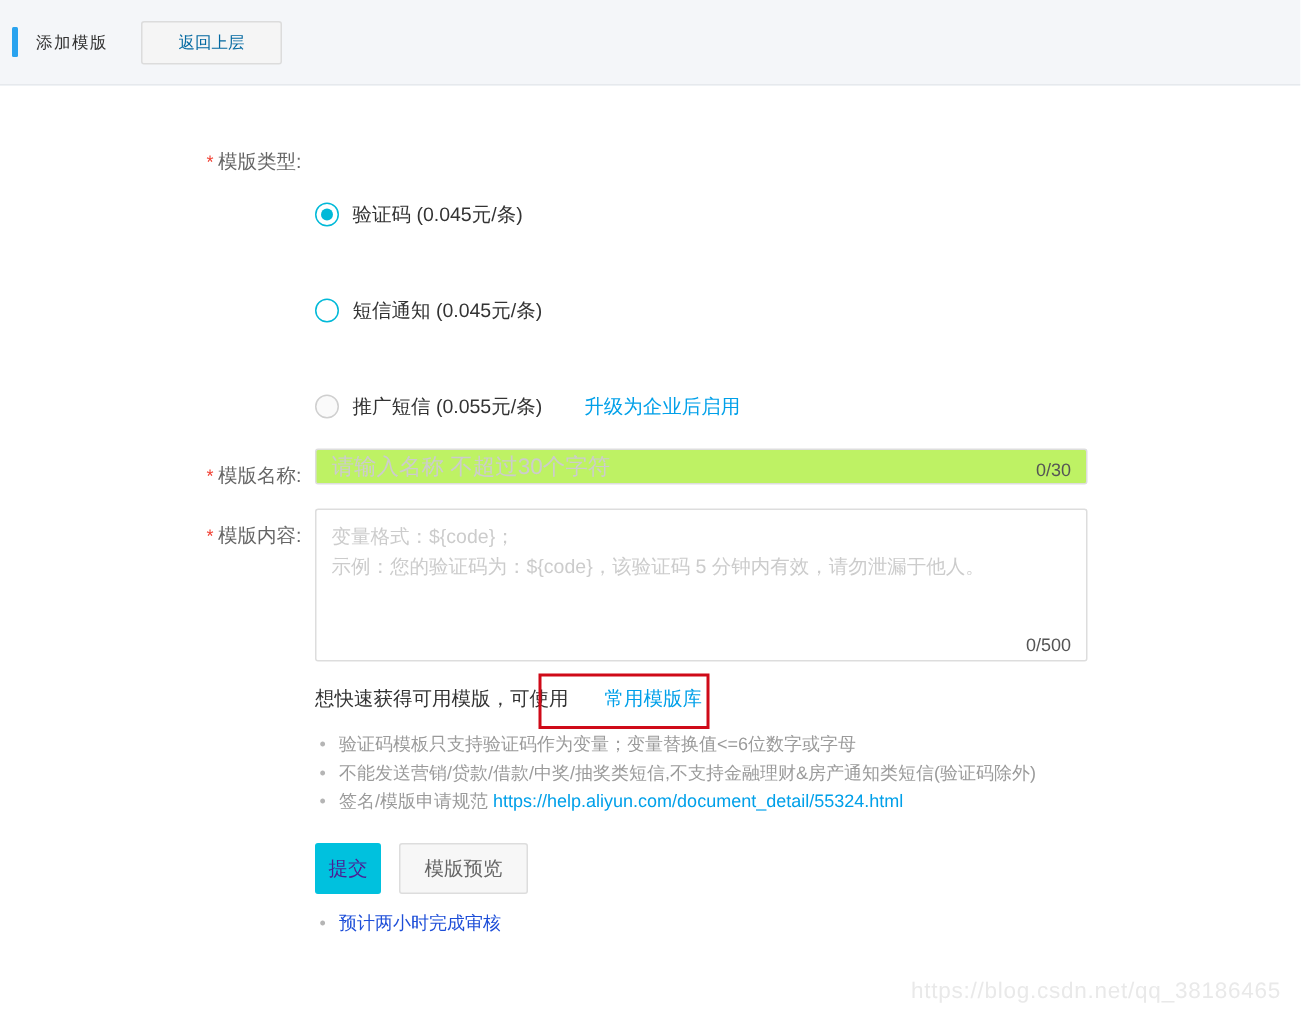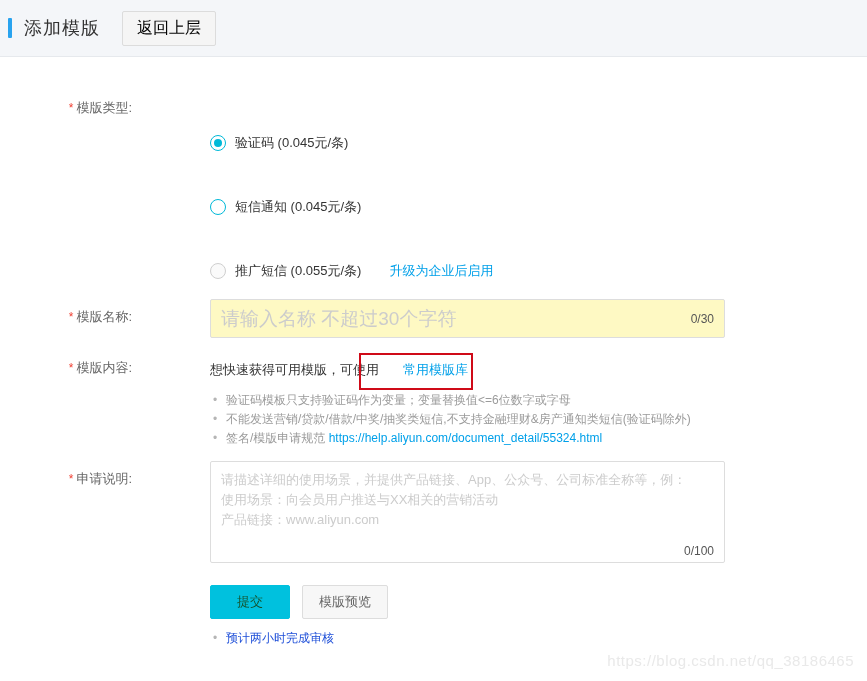--- a/index.html
+++ b/index.html
@@ -20,43 +20,43 @@
     align-items: center;
     padding-left: 8px;
   }
   .accent-bar {
     width: 4px; height: 20px;
     background: #29a3ef;
     margin-right: 12px;
     border-radius: 1px;
   }
   .page-title {
-    font-size: 18px;
+    font-size: 11px;
     font-weight: normal;
     color: #333;
     margin-right: 22px;
     letter-spacing: 1px;
   }
   .back-btn {
-    font-size: 16px;
-    color: #000000;
+    font-size: 11px;
+    color: #0369a1;
     background: #f5f5f5;
     border: 1px solid #dcdcdc;
     border-radius: 2px;
-    padding: 6px 14px;
+    padding: 6px 24px;
     cursor: pointer;
     font-family: inherit;
   }
   
   .form-area { padding-top: 36px; }
   .form-row { display: flex; }
   .form-label {
     width: 210px;
     flex: 0 0 210px;
-    text-align: center;
+    text-align: right;
     padding-right: 9px;
     font-size: 13px;
     color: #666;
     line-height: 20px;
   }
   .req-star { color: #f04134; margin-right: 3px; font-size: 12px; }
   .form-content { width: 515px; flex: 0 0 515px; position: relative; }
 
   
   .radio-row {
@@ -92,29 +92,29 @@
     font-size: 13px;
     margin-left: 28px;
   }
   .row-name { margin-top: 14px; }
   .row-content { margin-top: 12px; }
   .row-apply { margin-top: 13px; }
 
   
   .text-input {
     width: 100%;
-    height: 39px;
+    height: 24px;
     border: 1px solid #ddd;
     border-radius: 2px;
-    font-size: 19px;
+    font-size: 15px;
     color: #333;
     padding: 0 52px 0 10px;
     font-family: inherit;
     outline: none;
-    background: #fef9c3;
+    background: #bef264;
   }
   .text-area {
     width: 100%;
     height: 102px;
     border: 1px solid #ddd;
     border-radius: 2px;
     font-size: 13px;
     color: #333;
     padding: 8px 10px 24px 10px;
     font-family: inherit;
@@ -162,25 +162,25 @@
     content: "•";
     position: absolute; left: 3px;
     color: #b5b5b5;
   }
   .tip-link { color: #00a0e9; text-decoration: none; }
 
   
   .button-row { margin-top: 18px; display: flex; }
   .btn-primary {
     background: #00c1de;
-    color: #14532d;
+    color: #4c1d95;
     border: 1px solid #00c1de;
     border-radius: 2px;
     font-size: 13px;
-    padding: 7px 26px;
+    padding: 7px 8px;
     cursor: pointer;
     font-family: inherit;
     text-align: center;
   }
   .btn-default {
     background: #f7f7f7;
     color: #666;
     border: 1px solid #ddd;
     border-radius: 2px;
     font-size: 13px;
@@ -254,48 +254,40 @@
       <input type="text" class="text-input" placeholder="请输入名称 不超过30个字符" style="">
       <span class="counter-mid">0/30</span>
     </div>
   </div>
 
   <div class="form-row row-content">
     <div class="form-label" style="padding-top:8px;">
       <span class="req-star">*</span><span>模版内容:</span>
     </div>
     <div class="form-content">
+      <div style="position:relative;">
+        <textarea class="text-area" placeholder="变量格式：${code}；
+示例：您的验证码为：${code}，该验证码 5 分钟内有效，请勿泄漏于他人。" style=""></textarea>
+        <span class="counter-bottom">0/500</span>
+      </div>
 
       <div class="hint-row">
         <span>想快速获得可用模版，可使用</span><span class="hint-link-wrap"><a class="hint-link" href="#">常用模版库</a><span class="red-annotation"></span></span>
       </div>
 
       <ul class="tips-list">
         <li>验证码模板只支持验证码作为变量；变量替换值&lt;=6位数字或字母</li>
         <li>不能发送营销/贷款/借款/中奖/抽奖类短信,不支持金融理财&amp;房产通知类短信(验证码除外)</li>
         <li>
           <span>签名/模版申请规范 </span><a class="tip-link" href="#">https://help.aliyun.com/document_detail/55324.html</a>
         </li>
       </ul>
     </div>
   </div>
 
-  <div class="form-row row-apply">
-    <div class="form-label" style="padding-top:8px;">
-      <span class="req-star">*</span><span>申请说明:</span>
-    </div>
-    <div class="form-content">
-      <div style="position:relative;">
-        <textarea class="text-area" placeholder="请描述详细的使用场景，并提供产品链接、App、公众号、公司标准全称等，例：
-使用场景：向会员用户推送与XX相关的营销活动
-产品链接：www.aliyun.com" style=""></textarea>
-        <span class="counter-bottom">0/100</span>
-      </div>
-    </div>
-  </div>
 
   <div class="form-row">
     <div class="form-label"></div>
     <div class="form-content">
       <div class="button-row">
         <button class="btn-primary">提交</button>
         <button class="btn-default">模版预览</button>
       </div>
       <ul class="notes-list">
         <li>预计两小时完成审核</li>

